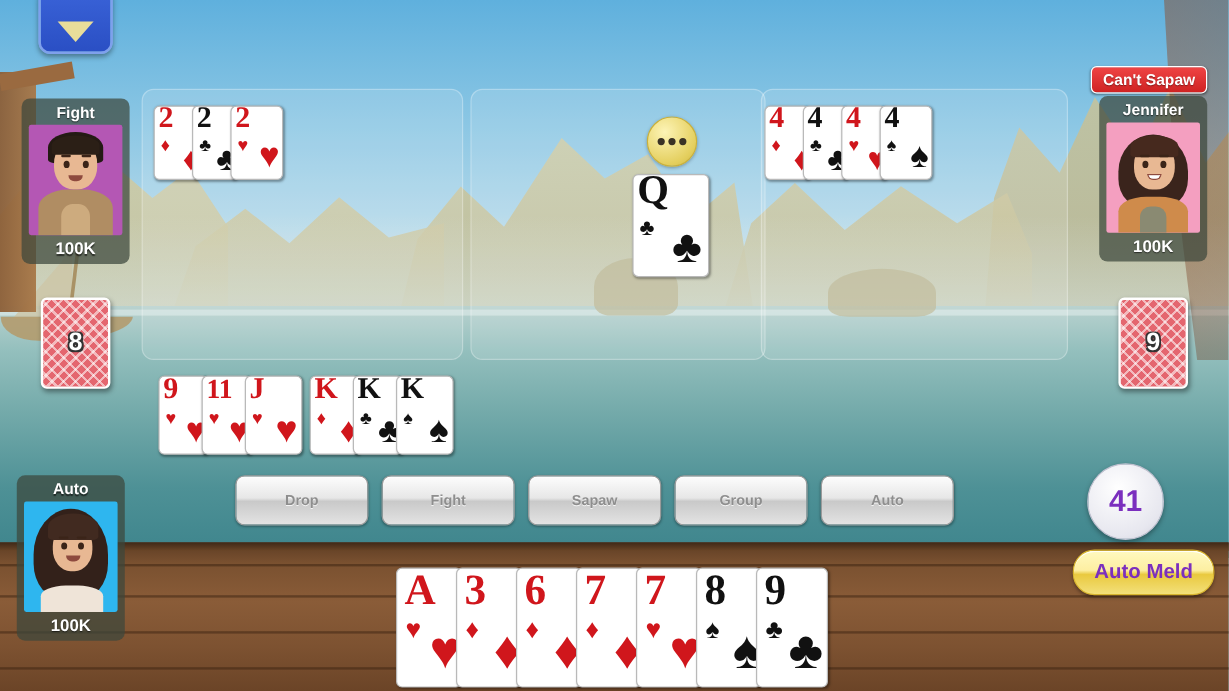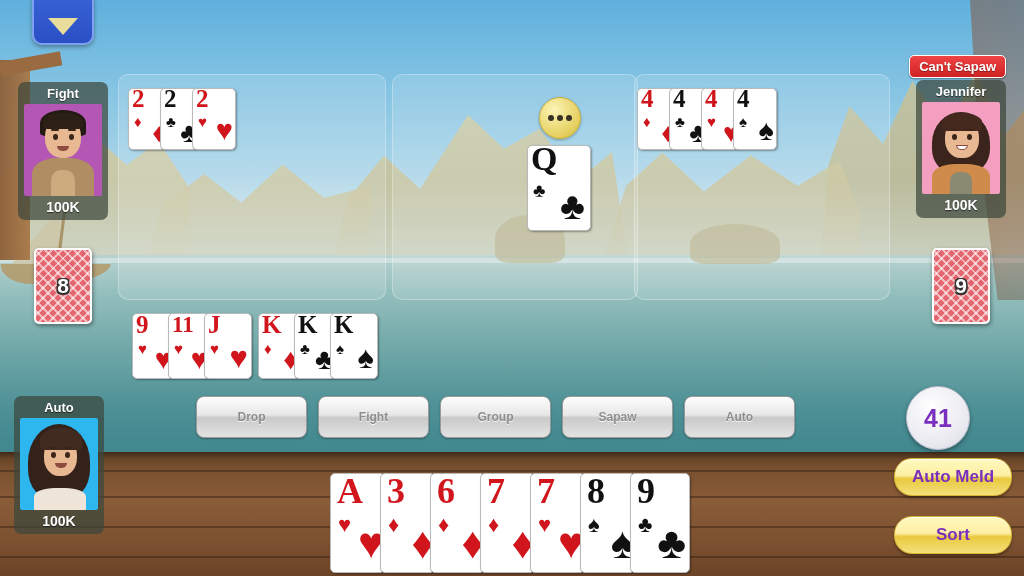--- a/index.html
+++ b/index.html
@@ -456,30 +456,29 @@
     <div class="card" style="left:72px;top:0;width:48px;height:66px;">
       <span class="rank black" style="font-size:25px;top:-2px;">K</span>
       <span class="pip-sm black" style="font-size:15px;top:26px">♠</span>
       <span class="pip-lg black" style="font-size:31px;right:3px;bottom:2px">♠</span>
     </div>
   </div>
 
   <div class="action-bar">
     <div class="action-btn">Drop</div>
     <div class="action-btn">Fight</div>
+    <div class="action-btn">Sapaw</div>
     <div class="action-btn">Group</div>
-    <div class="action-btn">Sapaw</div>
     <div class="action-btn">Auto</div>
   </div>
 
   <div class="score-circle">
     <span>41</span>
   </div>
   <div class="yellow-btn" id="btn-auto-meld">Auto Meld</div>
-  <div class="yellow-btn" id="btn-sort">Sort</div>
 
   <div style="position:absolute;left:330px;top:473px;">
     <div class="card" style="left:0px;top:0;width:55px;height:100px;">
       <span class="rank red" style="font-size:36px;top:-1px;left:6px;">A</span>
       <span class="pip-sm red" style="font-size:22px;top:38px;left:7px;">♥</span>
       <span class="pip-lg red" style="font-size:44px;right:0px;bottom:4px">♥</span>
     </div>
     <div class="card" style="left:50px;top:0;width:55px;height:100px;">
       <span class="rank red" style="font-size:36px;top:-1px;left:6px;">3</span>
       <span class="pip-sm red" style="font-size:22px;top:38px;left:7px;">♦</span>

